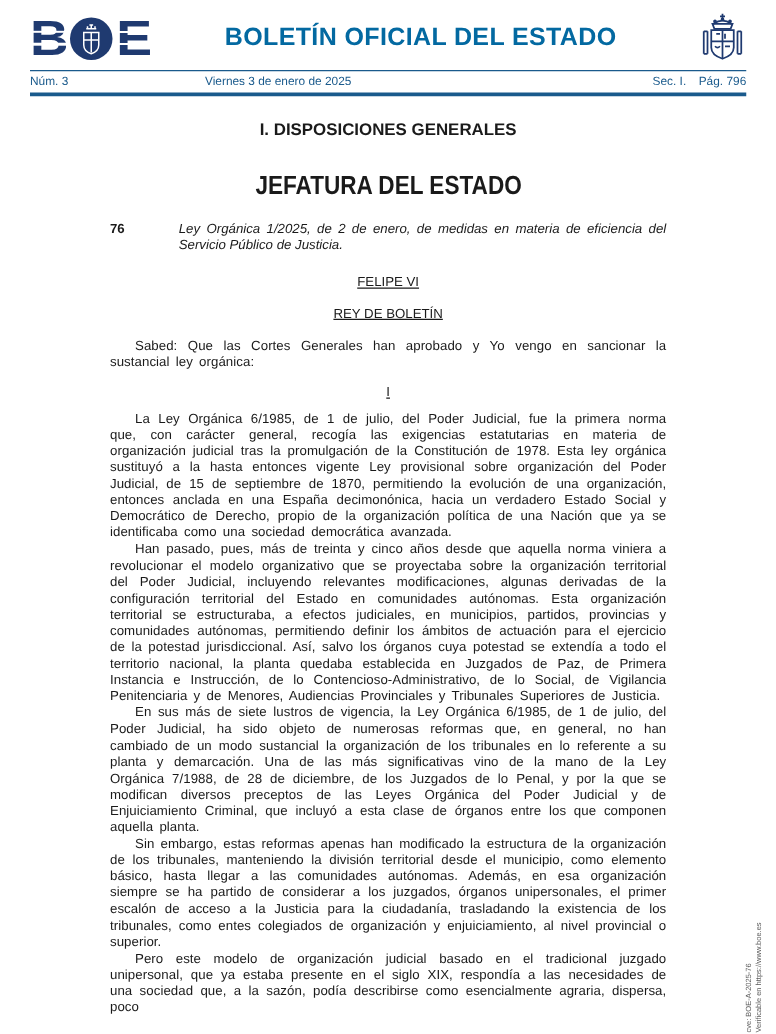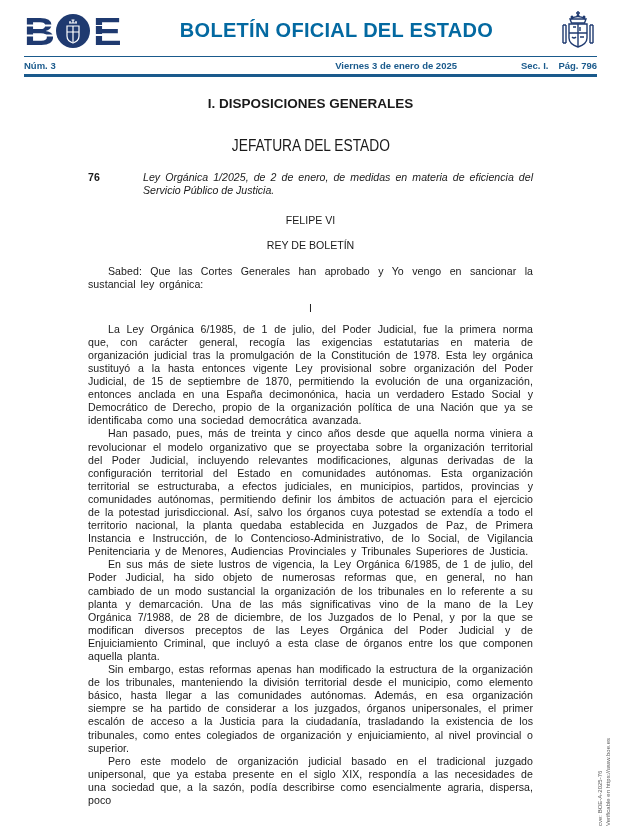--- a/index.html
+++ b/index.html
@@ -56,63 +56,64 @@
   .rule { margin: 0 24px; background: #1a5a8c; }
   .rule-thin { height: 1px; }
   .rule-thick { height: 3px; }
   .meta-row {
     display: flex;
     align-items: center;
     margin: 0 24px;
     height: 17px;
     color: #1a5a8c;
     font-size: 9.5px;
-    font-weight: bold;
+    font-weight: normal;
   }
   .meta-left { width: 140px; }
-  .meta-center { flex: 1; text-align: right; }
+  .meta-center { flex: 1; text-align: left; }
   .meta-right { width: 140px; text-align: right; display: flex; justify-content: flex-end; gap: 10px; }
 
   
   .column {
     margin-left: 88px;
     width: 445px;
     color: #1a1a1a;
   }
   .section-heading {
     margin-top: 19px;
     text-align: center;
     font-size: 13.5px;
     font-weight: bold;
   }
   .department {
     margin-top: 26px;
     text-align: center;
-    font-size: 16px;
-    font-weight: 400;
+    font-size: 21px;
+    font-weight: 700;
   }
   .department span { display: inline-block; transform: scaleX(0.86); }
   .item { margin-top: 16px; position: relative; }
   .item-number {
     position: absolute;
     left: 0; top: 0;
     font-size: 10.6px;
     font-weight: bold;
   }
   .item-title {
     margin-left: 55px;
     font-size: 10.6px;
     font-style: italic;
     line-height: 13.1px;
     text-align: justify;
   }
   .center-line {
     text-align: center;
     font-size: 10.6px;
     line-height: 13.1px;
+    text-decoration: underline;
   }
   .monarch { margin-top: 17px; }
   .monarch-title { margin-top: 12px; }
   .preamble { margin-top: 14px; }
   .part { margin-top: 10px; }
   .body-par {
     font-size: 10.6px;
     line-height: 13.1px;
     text-align: justify;
     text-indent: 20px;

